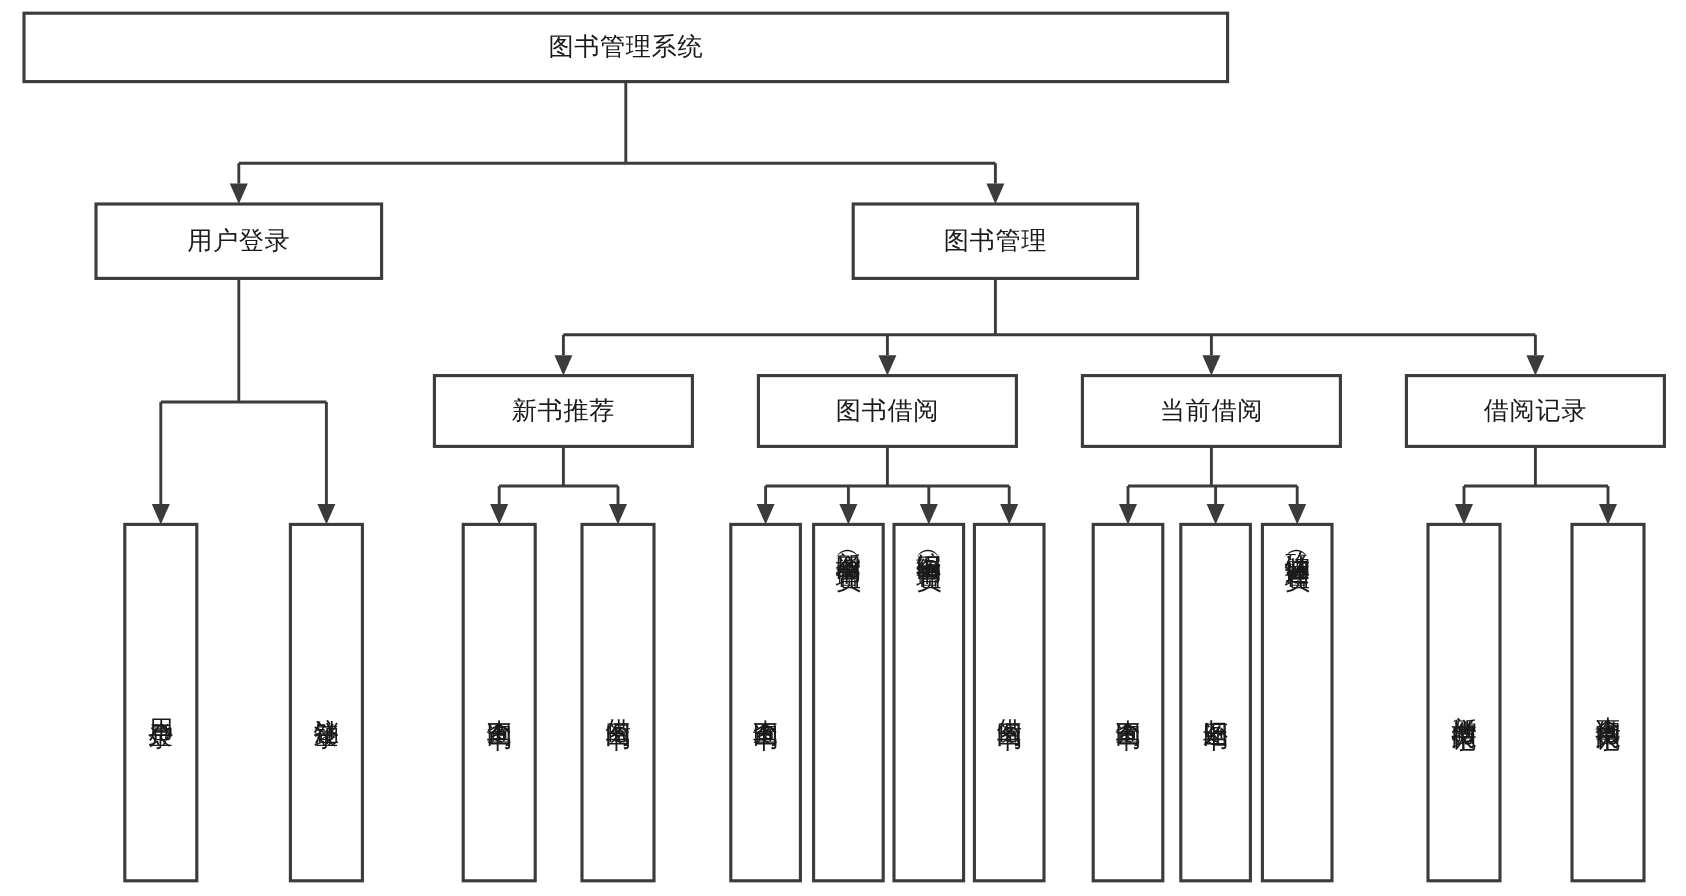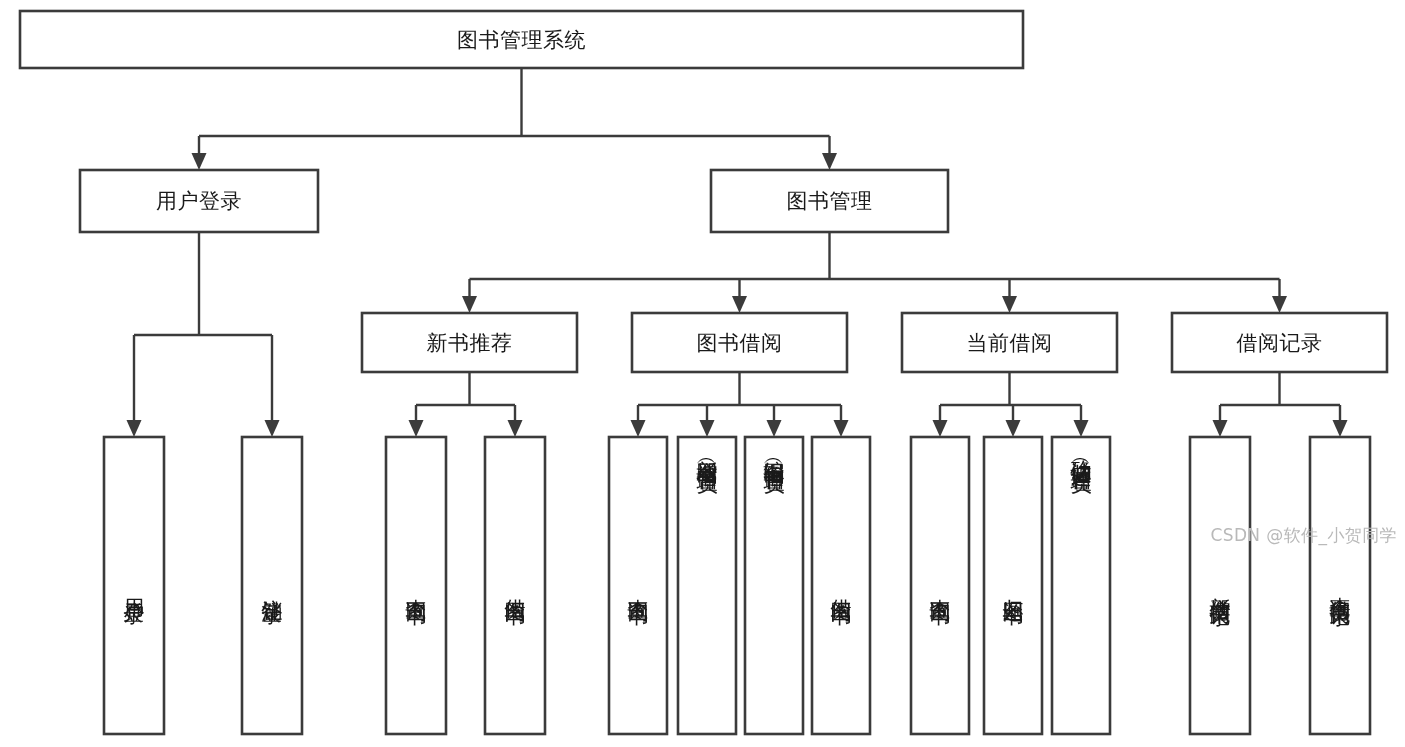--- a/index.html
+++ b/index.html
@@ -191,15 +191,14 @@
       <div class="vert-text-box align-top" style="left: 678px; top: 437px; width: 58px; height: 297px;">新增图书（管理员）</div>
       <div class="vert-text-box align-top" style="left: 745px; top: 437px; width: 58px; height: 297px;">编辑图书（管理员）</div>
       <div class="vert-text-box" style="left: 812px; top: 437px; width: 58px; height: 297px;">借阅图书</div>
       <div class="vert-text-box" style="left: 911px; top: 437px; width: 58px; height: 297px;">查询图书</div>
       <div class="vert-text-box" style="left: 984px; top: 437px; width: 58px; height: 297px;">归还图书</div>
       <div class="vert-text-box align-top" style="left: 1052px; top: 437px; width: 58px; height: 297px;">确认归还（管理员）</div>
       <div class="vert-text-box" style="left: 1190px; top: 437px; width: 60px; height: 297px;">新增借阅记录</div>
       <div class="vert-text-box" style="left: 1310px; top: 437px; width: 60px; height: 297px;">查询借阅记录</div>
     </div>
 
-  <div id="watermark">CSDN @软件_小贺同学</div>
 
 </div>
 
 </body></html>

